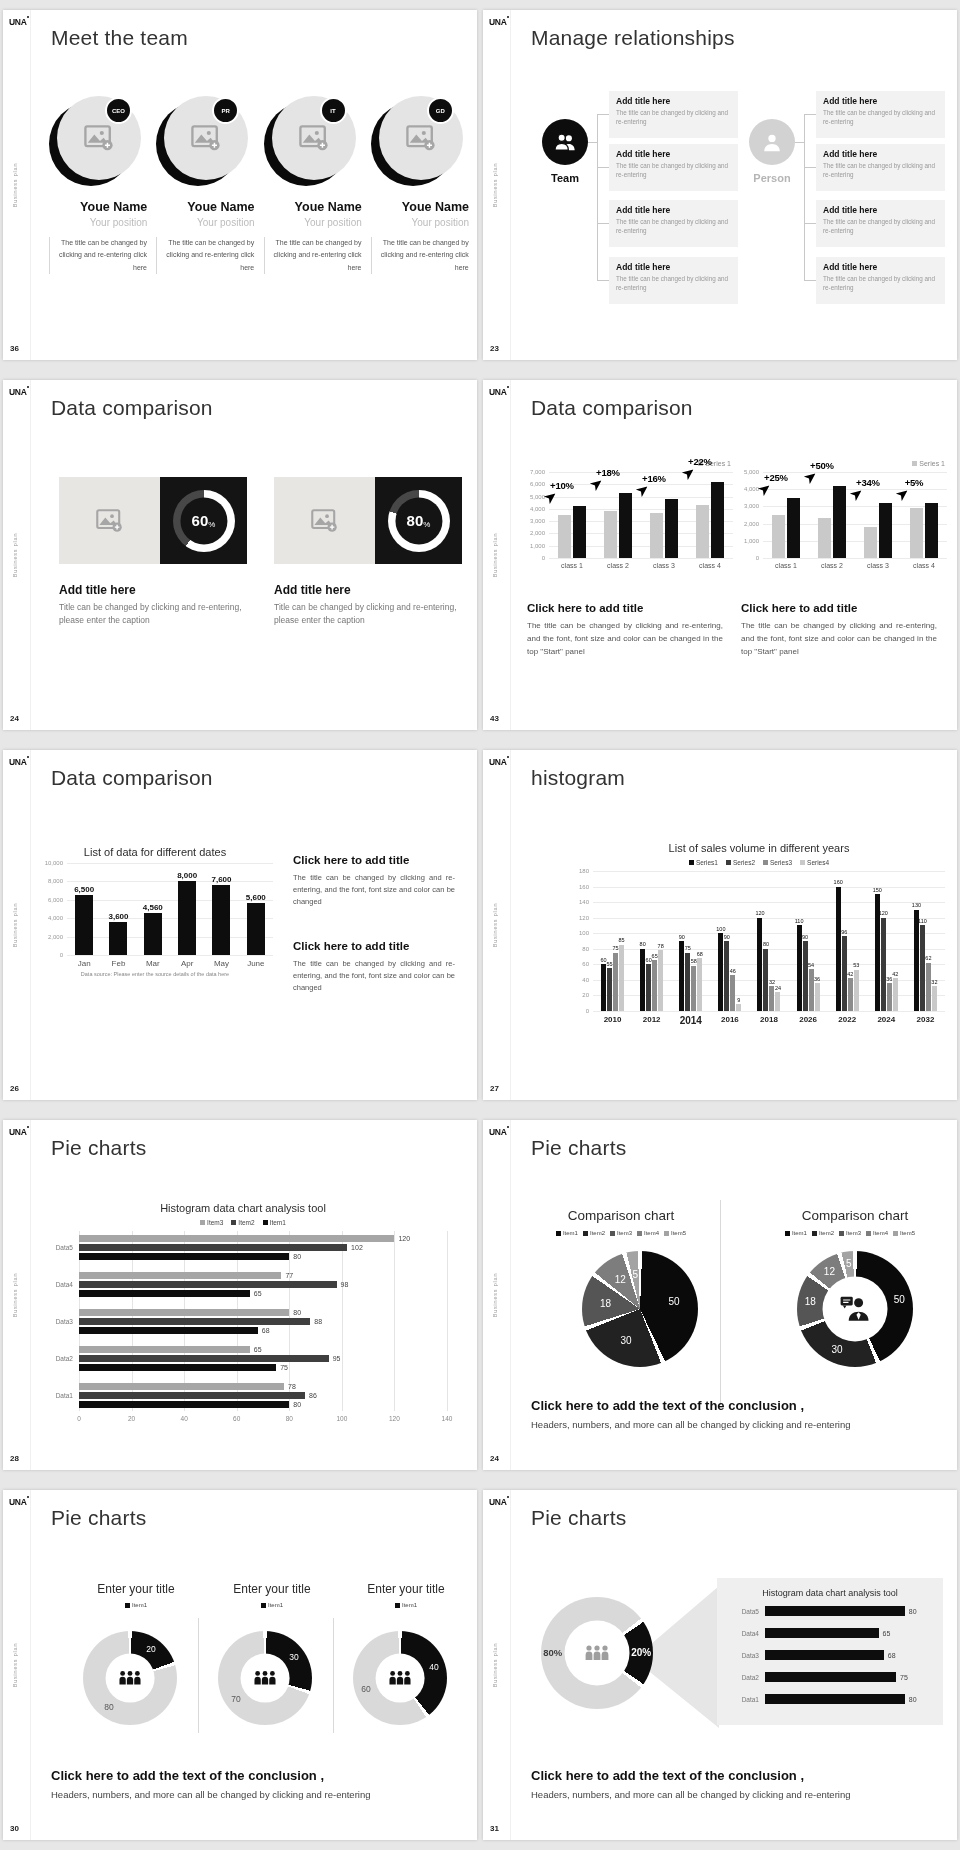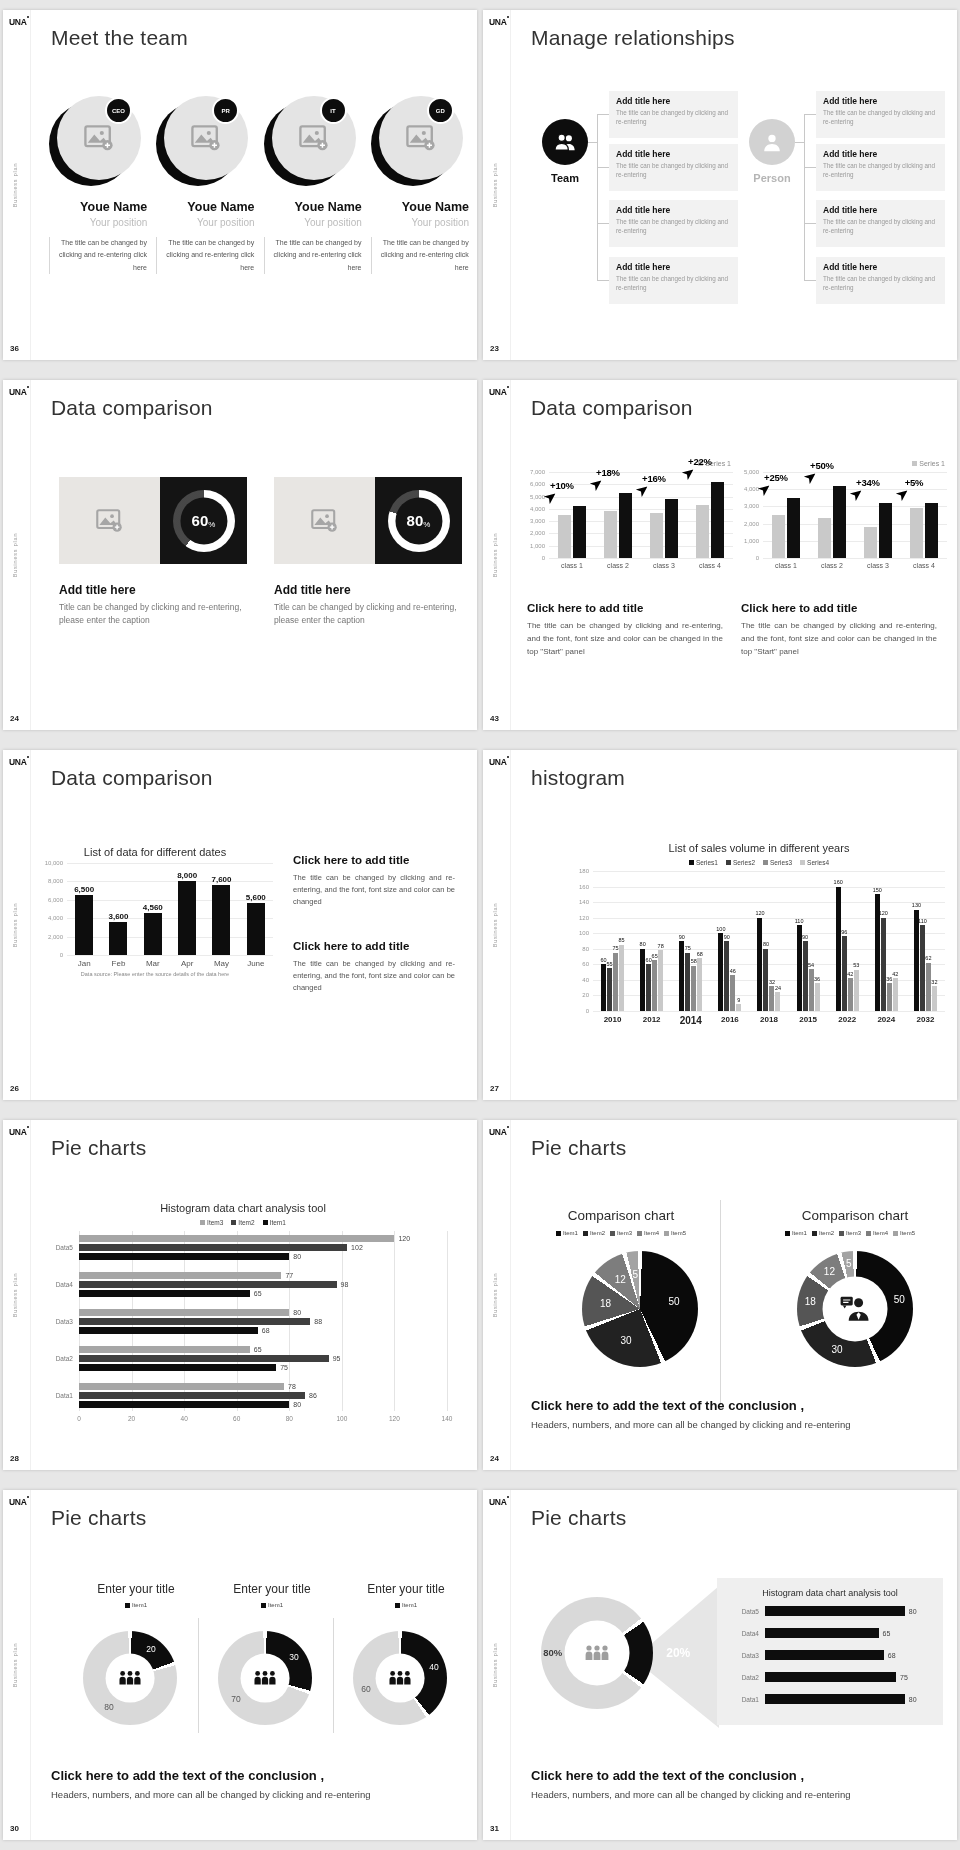--- a/index.html
+++ b/index.html
@@ -860,21 +860,21 @@
                   </div>
                 </div>
               </div>
             </div>
             <div class="vb-xlabels xl-bold">
               <span style="font-size: 8px;">2010</span>
               <span style="font-size: 8px;">2012</span>
               <span style="font-size: 10px;">2014</span>
               <span style="font-size: 8px;">2016</span>
               <span style="font-size: 8px;">2018</span>
-              <span style="font-size: 8px;">2015</span>
+              <span style="font-size: 8px;">2026</span>
               <span style="font-size: 8px;">2022</span>
               <span style="font-size: 8px;">2024</span>
               <span style="font-size: 8px;">2032</span>
             </div>
           </div>
         </div>
       </div>
   </section>
 
   <section class="slide">
@@ -1202,21 +1202,21 @@
               <circle cx="5" cy="4" r="2.6"></circle>
               <path d="M1.6 16 v-5 a3.4 3.4 0 0 1 6.8 0 V16 z"></path>
               <circle cx="13" cy="4" r="2.6"></circle>
               <path d="M9.6 16 v-5 a3.4 3.4 0 0 1 6.8 0 V16 z"></path>
               <circle cx="21" cy="4" r="2.6"></circle>
               <path d="M17.6 16 v-5 a3.4 3.4 0 0 1 6.8 0 V16 z"></path>
             </g>
           </svg>
       </div>
     <div class="pie-hole" style="width: 64.96px; height: 64.96px; background: rgb(255, 255, 255);"></div>
-        <span class="pie-label" style="left: 100.24px; top: 56px; color: rgb(255, 255, 255); font-size: 12px; font-weight: 700; margin-left: 37px;">20%</span>
+        <span class="pie-label" style="left: 100.24px; top: 56px; color: rgb(255, 255, 255); font-size: 10px; font-weight: 700;">20%</span>
         <span class="pie-label" style="left: 11.76px; top: 56px; color: rgb(61, 61, 61); font-size: 9.5px; font-weight: 700;">80%</span>
       </div>
     <div class="panel" style="left:234px;top:88px;width:226px;height:147px;">
       <div class="chart" style="left:12px;top:10px;right:12px;">
           <div class="c-title" style="font-size: 9px;">Histogram data chart analysis tool</div>
           <div class="hb-body">
             <div class="hb-cats" style="gap: 6px;">
               <div class="hb-cat" style="height: 16px; width: 30px;">Data5</div>
               <div class="hb-cat" style="height: 16px; width: 30px;">Data4</div>
               <div class="hb-cat" style="height: 16px; width: 30px;">Data3</div>

